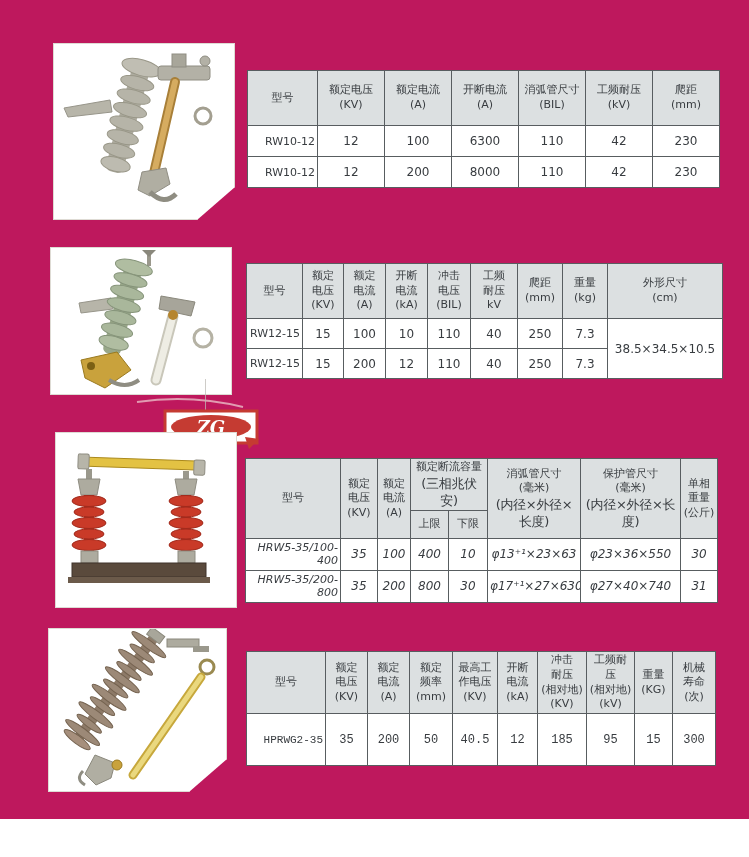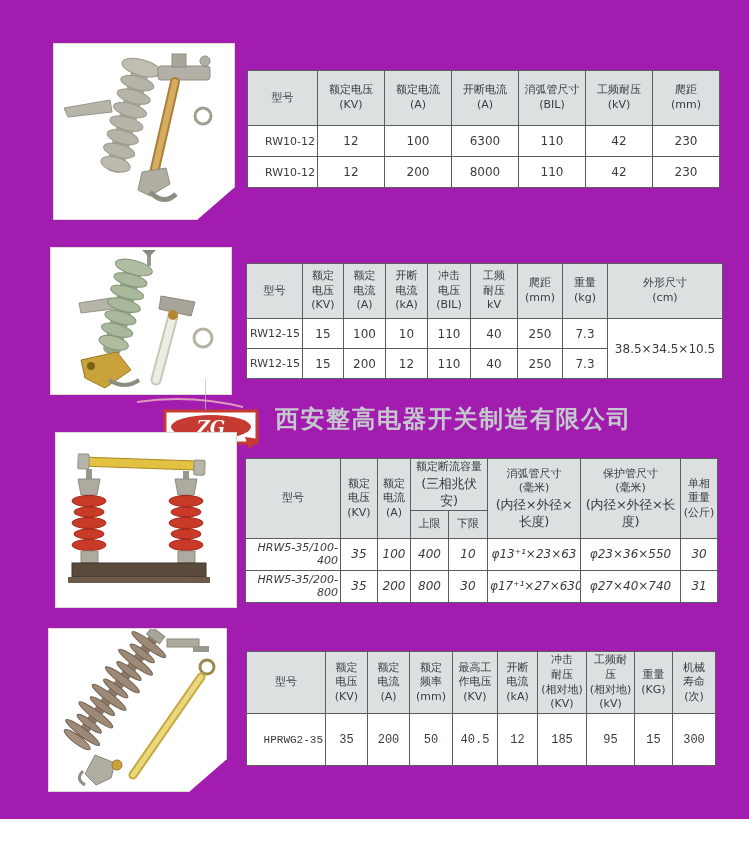--- a/index.html
+++ b/index.html
@@ -1,19 +1,19 @@
 <!DOCTYPE html>
 <html><head>
 <meta charset="utf-8">
 <style>
   html,body{margin:0;padding:0;}
   .page{
     position:relative;
     width:749px;height:819px;
-    background:#a21caf;
+    background:#be185d;
     font-family:"DejaVu Sans","Liberation Sans",sans-serif;
     overflow:hidden;
   }
   
   .card{
     position:absolute;
     background:#ffffff;
     border:1px solid #dedbd4;
     box-sizing:border-box;
   }
@@ -276,21 +276,20 @@
   </svg>
   <div class="hairline-v"></div>
 
   <div class="brandbar">
     <svg class="zg-logo" width="100" height="40" viewBox="0 0 100 40">
       <rect x="2" y="2" width="92" height="32" fill="#ffffff" stroke="#c53b32" stroke-width="3"></rect>
       <ellipse cx="48" cy="18" rx="40" ry="12" fill="#c53b32"></ellipse>
       <text x="48" y="25" text-anchor="middle" font-size="18" font-style="italic" font-weight="bold" font-family="'DejaVu Serif','Liberation Serif',serif" fill="#ffffff">ZG</text>
       <polygon points="82,28 96,30 86,40" fill="#c53b32"></polygon>
     </svg>
-    <div class="brand-cn">西安整高电器开关制造有限公司</div>
   </div>
 
   <div class="card" style="left:55px;top:432px;width:182px;height:176px;">
     <svg viewBox="0 0 182 176" width="182" height="176">
       <g transform="rotate(2 85 31)">
         <rect x="28" y="26" width="116" height="9" rx="4" fill="#e3c243" stroke="#ab8a1d"></rect>
         <rect x="22" y="23" width="11" height="15" rx="2" fill="#b7b5a9" stroke="#8f8d82"></rect>
         <rect x="138" y="25" width="11" height="15" rx="2" fill="#b7b5a9" stroke="#8f8d82"></rect>
       </g>
 

